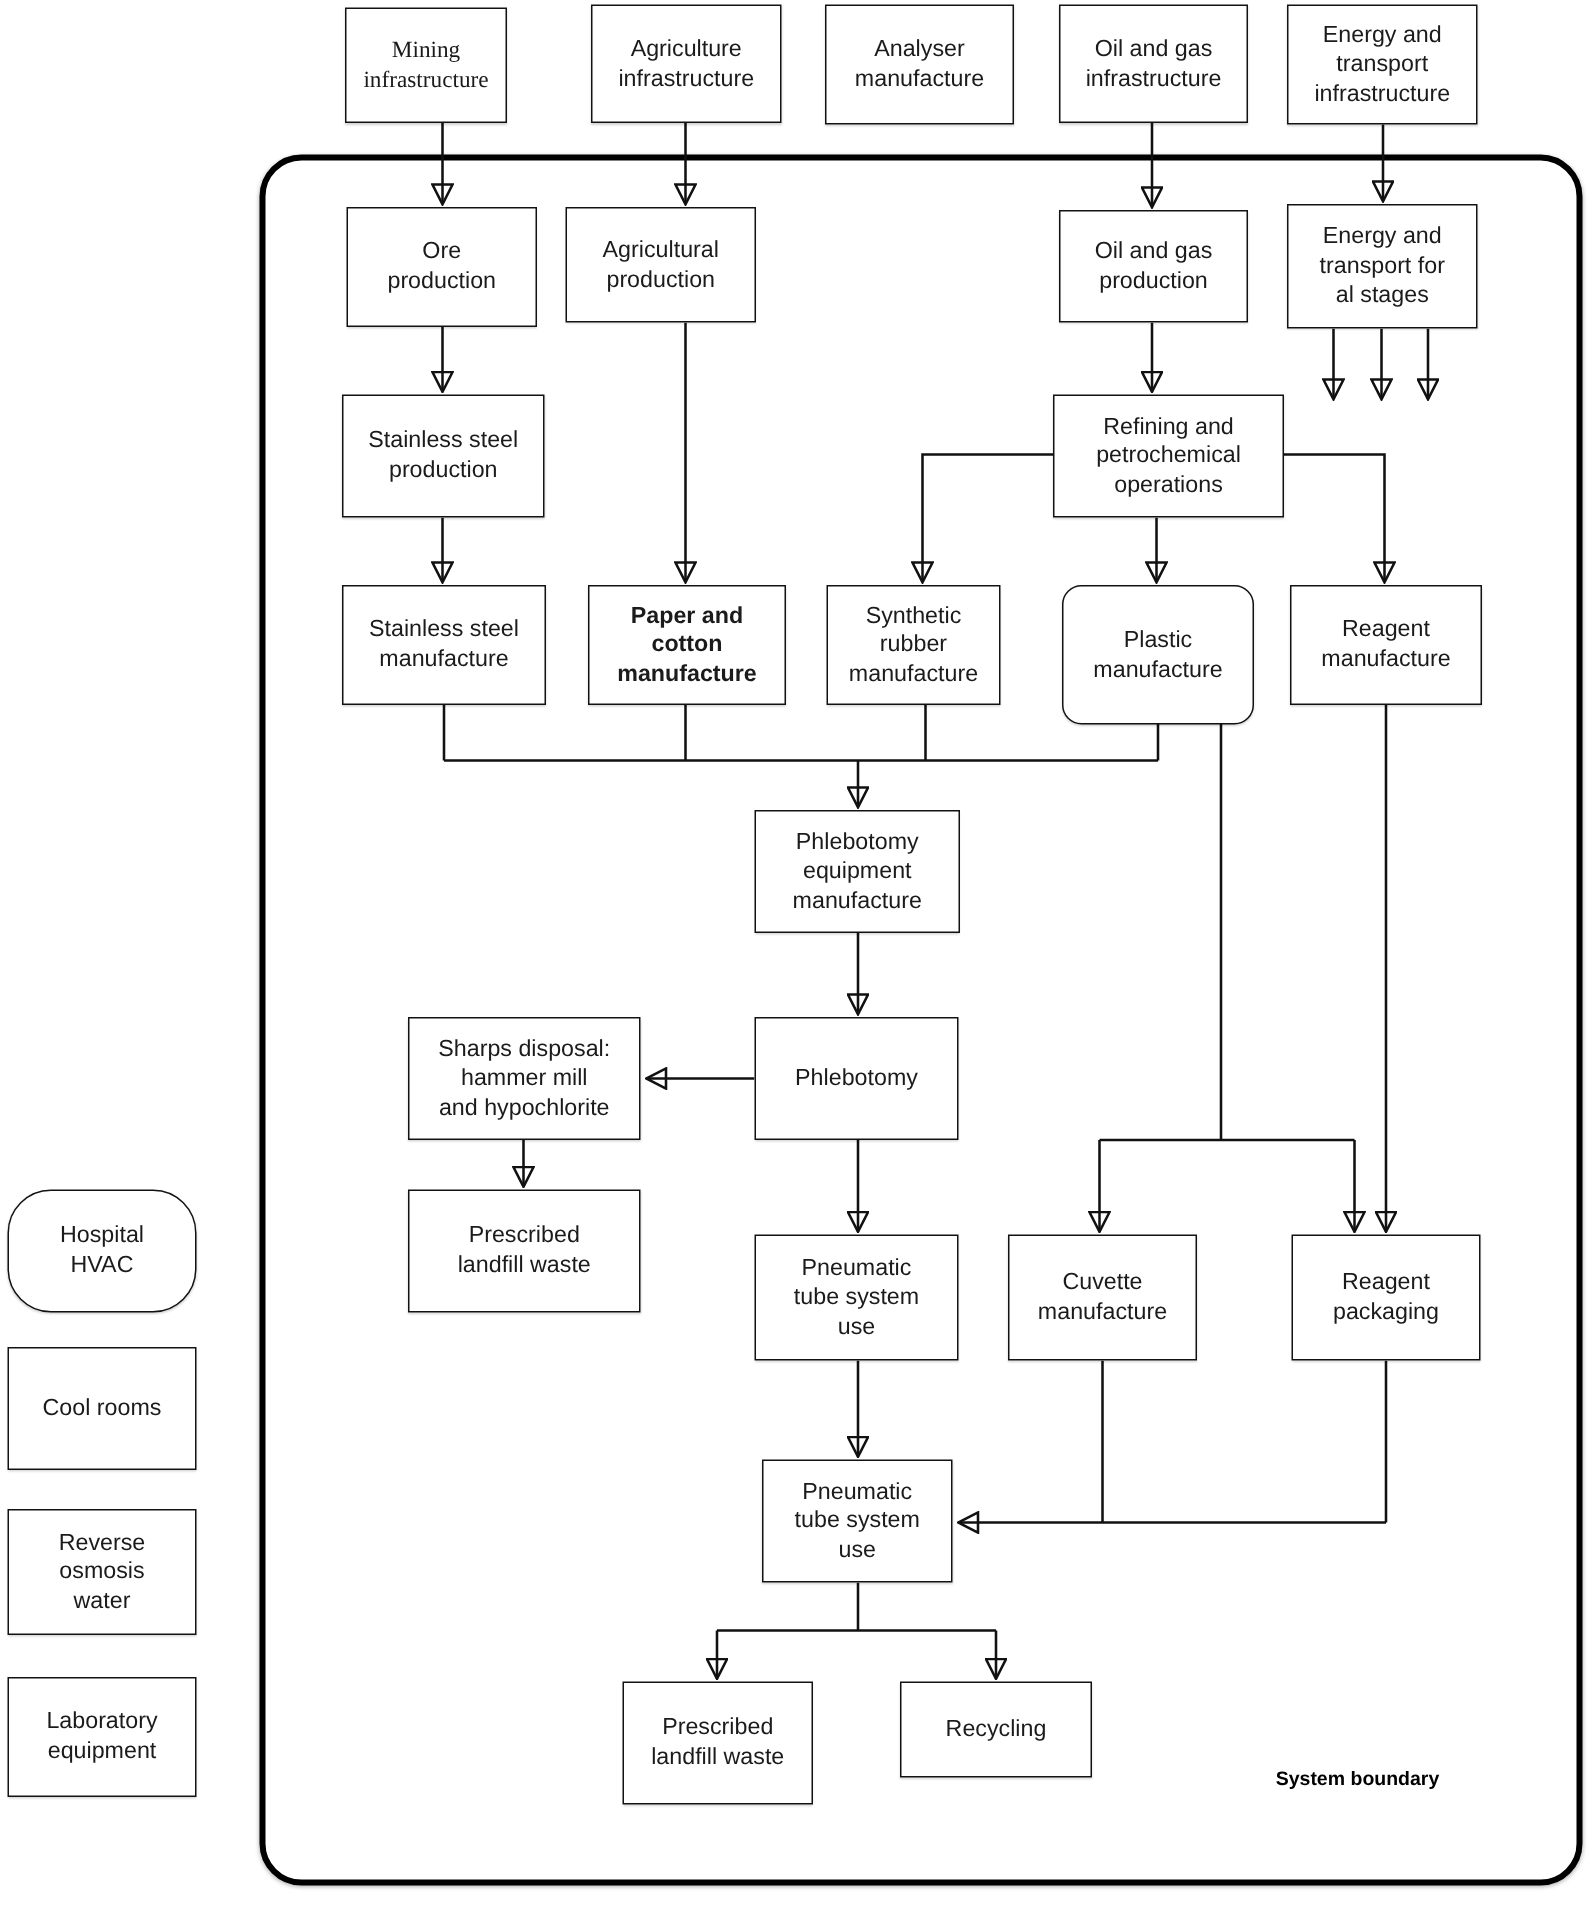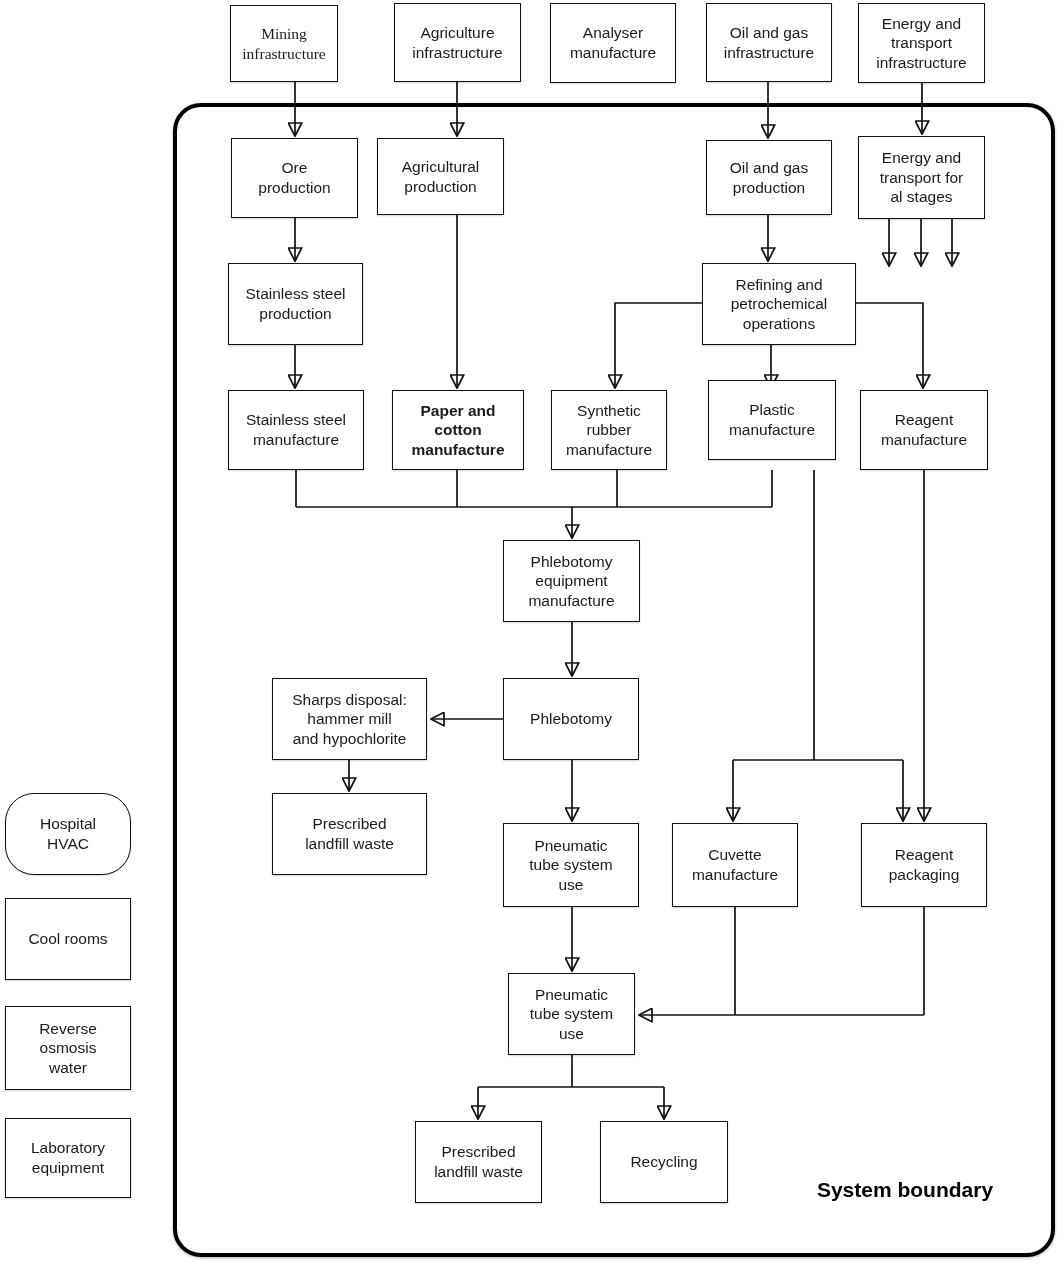--- a/index.html
+++ b/index.html
@@ -51,21 +51,21 @@
     padding: 3px;
     z-index: 2;
     box-shadow: 0 1px 1.5px rgba(0,0,0,0.18);
   }
   .boundary-label {
     position: absolute;
     left: 780px;
     top: 1178px;
     width: 250px;
     text-align: center;
-    font-size: 21px;
+    font-size: 13px;
     font-weight: 600;
     color: #000;
     z-index: 2;
   }
 </style>
 </head>
 <body>
 
 <div id="canvas">
 
@@ -154,21 +154,21 @@
 operations</div>
 
   <div class="node" style="left:228px; top:390px; width:136px; height:80px;">Stainless steel
 manufacture</div>
   <div class="node" style="left:392px; top:390px; width:132px; height:80px;font-weight:bold;">Paper and
 cotton
 manufacture</div>
   <div class="node" style="left:551px; top:390px; width:116px; height:80px;">Synthetic
 rubber
 manufacture</div>
-  <div class="node" style="left:708px; top:380px; width:128px; height:80px;">Plastic
+  <div class="node" style="left:708px; top:390px; width:128px; height:93px;border-radius:13px;">Plastic
 manufacture</div>
   <div class="node" style="left:860px; top:390px; width:128px; height:80px;">Reagent
 manufacture</div>
 
   <div class="node" style="left:503px; top:540px; width:137px; height:82px;">Phlebotomy
 equipment
 manufacture</div>
   <div class="node" style="left:272px; top:678px; width:155px; height:82px;">Sharps disposal:
 hammer mill
 and hypochlorite</div>
@@ -180,21 +180,21 @@
 use</div>
   <div class="node" style="left:672px; top:823px; width:126px; height:84px;">Cuvette
 manufacture</div>
   <div class="node" style="left:861px; top:823px; width:126px; height:84px;">Reagent
 packaging</div>
   <div class="node" style="left:508px; top:973px; width:127px; height:82px;">Pneumatic
 tube system
 use</div>
   <div class="node" style="left:415px; top:1121px; width:127px; height:82px;">Prescribed
 landfill waste</div>
-  <div class="node" style="left:600px; top:1121px; width:128px; height:82px;">Recycling</div>
+  <div class="node" style="left:600px; top:1121px; width:128px; height:64px;">Recycling</div>
 
   <div class="node" style="left:5px; top:793px;  width:126px; height:82px;border-radius:29px;">Hospital
 HVAC</div>
   <div class="node" style="left:5px; top:898px;  width:126px; height:82px;">Cool rooms</div>
   <div class="node" style="left:5px; top:1006px; width:126px; height:84px;">Reverse
 osmosis
 water</div>
   <div class="node" style="left:5px; top:1118px; width:126px; height:80px;">Laboratory
 equipment</div>
 

